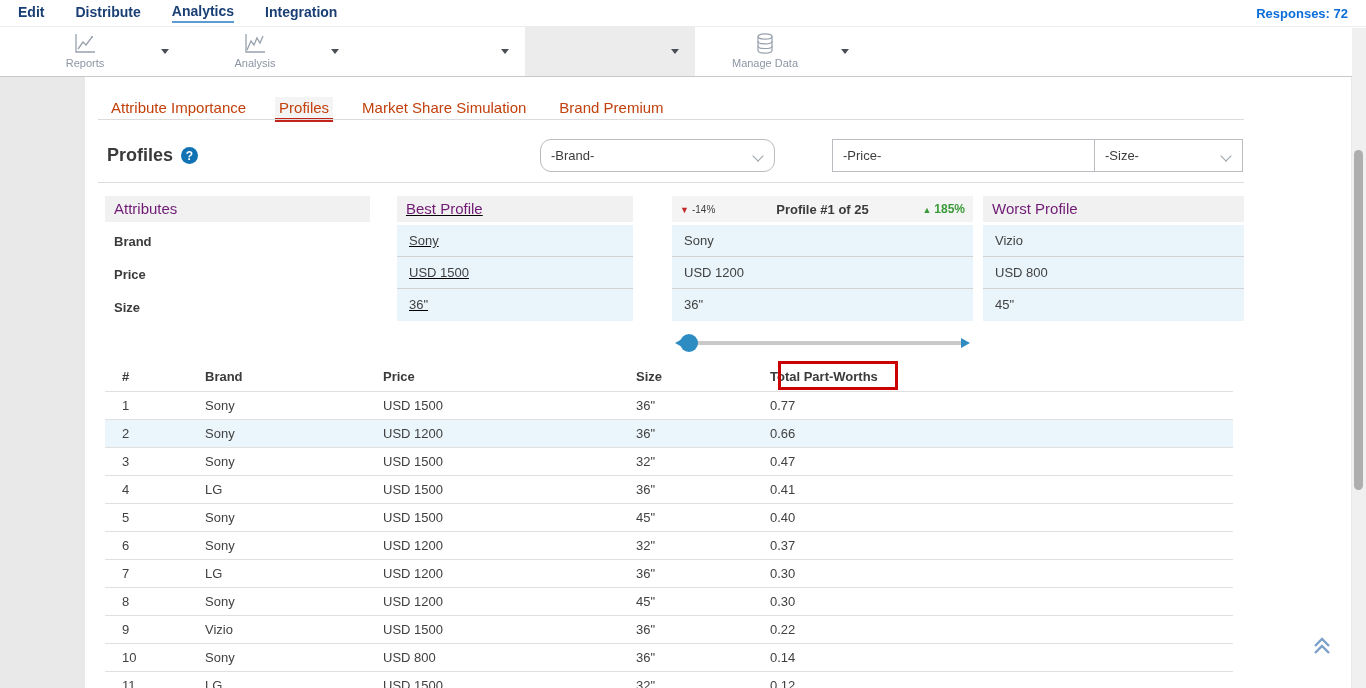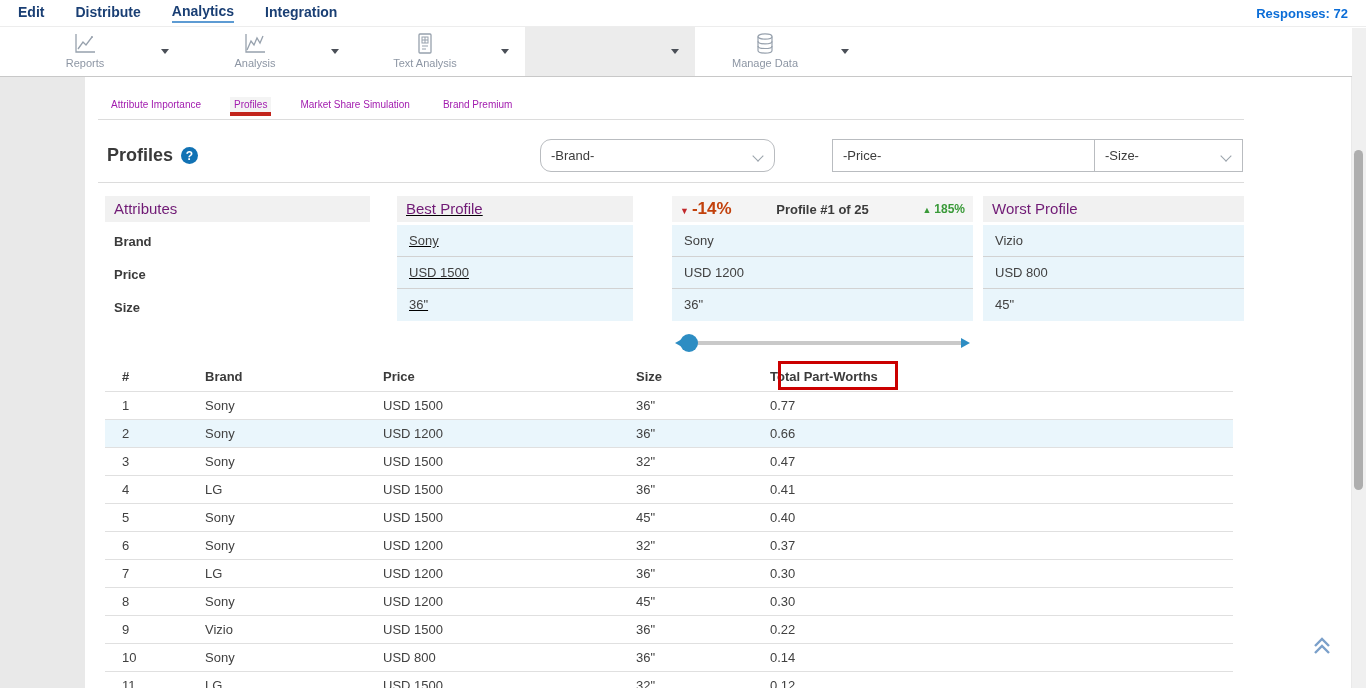--- a/index.html
+++ b/index.html
@@ -26,21 +26,21 @@
   .tool-label { font-size:11px; color:#8d96a4; margin-top:1px; white-space:nowrap; }
   .tool-caret { position:absolute; right:16px; top:22px; width:0; height:0;
     border-left:4px solid transparent; border-right:4px solid transparent;
     border-top:5px solid #4a4f57; cursor:pointer; }
 
   
   .card { position:absolute; left:85px; top:77px; width:1266px; bottom:0; background:#fff; }
 
   
   .tabs { position:absolute; left:22px; top:20px; display:flex; gap:25px; }
-  .tab { font-size:10px; color:#a21caf; cursor:pointer; padding:2px 4px 6px 4px; position:relative; }
+  .tab { font-size:15px; color:#c2410c; cursor:pointer; padding:2px 4px 6px 4px; position:relative; }
   .tab.active { background:#f4f4f4; }
   .tab.active::after { content:""; position:absolute; left:0; right:0; bottom:0; height:4px; background:#c2241c; }
   .tabs-rule { position:absolute; left:13px; right:107px; top:42px; border-top:1px solid #dcdcdc; }
 
   
   .page-title-row { position:absolute; left:22px; top:68px; display:flex; align-items:center; gap:8px; }
   .page-title { font-size:18px; font-weight:700; color:#3a3a3a; }
   .help-icon { width:17px; height:17px; border-radius:50%; background:#1172b4; color:#fff;
     font-size:12px; font-weight:700; display:flex; align-items:center; justify-content:center; cursor:pointer; }
   .select { position:absolute; top:62px; height:33px; border:1px solid #b9bcc0; background:#fff;
@@ -60,21 +60,21 @@
   .cmp-cell { height:32px; background:#e9f5fb; border-bottom:1px solid #d2d2d2;
     font-size:13px; color:#414141; line-height:31px; padding-left:12px; }
   .cmp-cell:last-child { border-bottom:none; }
   .attr-col { left:20px; width:265px; }
   .attr-label { height:33px; line-height:33px; font-size:13px; font-weight:700;
     color:#3b3b3b; padding-left:9px; background:#fff; }
   .best-col  { left:312px; width:236px;text-decoration:underline; }
   .cur-col   { left:587px; width:301px; }
   .worst-col { left:898px; width:261px; }
   .cur-head { display:flex; align-items:center; background:#f4f4f4; height:26px; padding:0 8px; }
-  .pct-down { font-size:17px; font-weight:700; color:#c2410c; }
+  .pct-down { font-size:10px; font-weight:400; color:#404040; }
   .pct-up   { font-size:12px; font-weight:700; color:#3a9a39; margin-left:auto; }
   .tri-down::before { content:"▼"; font-size:9px; margin-right:3px; color:#c0282a; }
   .tri-up::before   { content:"▲"; font-size:9px; margin-right:3px; color:#3a9a39; }
   .cur-title { position:absolute; left:0; right:0; text-align:center; font-size:13px;
     font-weight:700; color:#3b3b3b; }
   .cur-head { position:relative; }
 
   
   .slider { position:absolute; left:590px; top:257px; width:295px; height:18px; }
   .slider .track { position:absolute; left:6px; right:6px; top:7px; height:4px;
@@ -137,31 +137,20 @@
       <svg class="tool-icon" viewBox="0 0 26 24">
         <path d="M4 2 V20 H23" fill="none" stroke="#97a1ad" stroke-width="1.3"></path>
         <polyline points="5,18 9,9 12,13 15,6 18,11 21,4" fill="none" stroke="#97a1ad" stroke-width="1.3"></polyline>
       </svg>
       <span class="tool-label">Analysis</span>
     </div>
     <span class="tool-caret"></span>
   </div>
 
   <div class="tool" style="left:355px">
-    <div class="tool-main">
-      <svg class="tool-icon" viewBox="0 0 26 24">
-        <rect x="7" y="2" width="12" height="19" rx="1" fill="none" stroke="#97a1ad" stroke-width="1.3"></rect>
-        <rect x="10" y="5" width="6" height="6" fill="none" stroke="#97a1ad" stroke-width="1"></rect>
-        <line x1="13" y1="5" x2="13" y2="11" stroke="#97a1ad" stroke-width="1"></line>
-        <line x1="10" y1="8" x2="16" y2="8" stroke="#97a1ad" stroke-width="1"></line>
-        <line x1="10" y1="14" x2="16" y2="14" stroke="#97a1ad" stroke-width="1"></line>
-        <line x1="10" y1="17" x2="14" y2="17" stroke="#97a1ad" stroke-width="1"></line>
-      </svg>
-      <span class="tool-label">Text Analysis</span>
-    </div>
     <span class="tool-caret"></span>
   </div>
 
   <div class="tool active" style="left:525px">
     <span class="tool-caret"></span>
   </div>
 
   <div class="tool" style="left:695px">
     <div class="tool-main">
       <svg class="tool-icon" viewBox="0 0 26 24">

